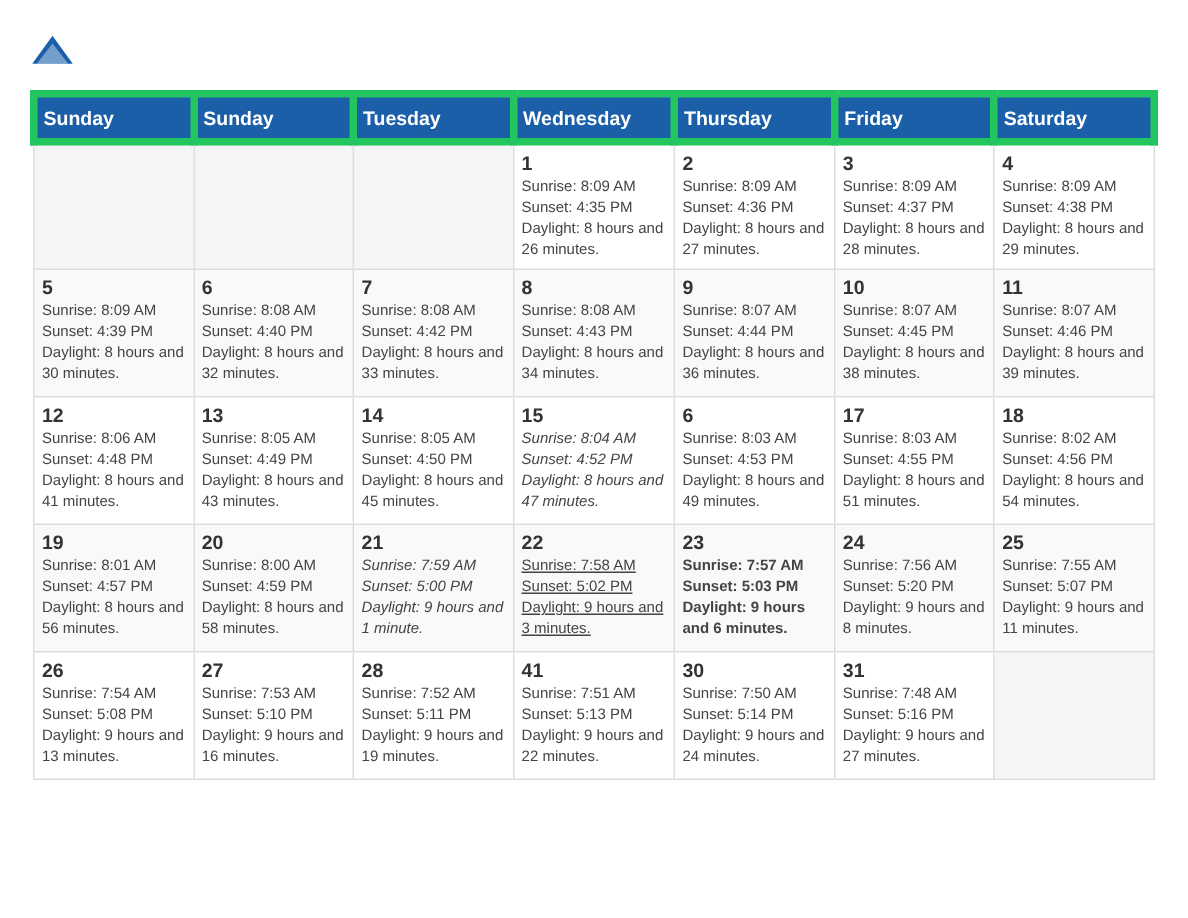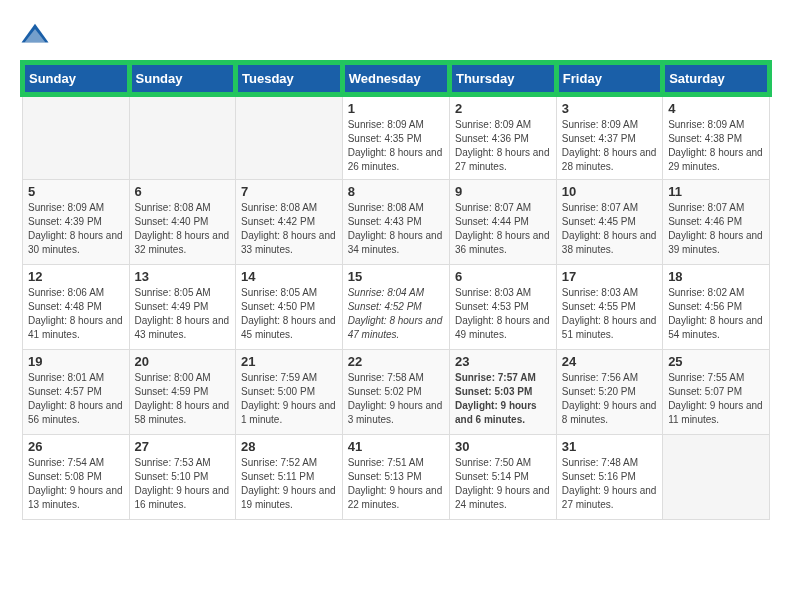--- a/index.html
+++ b/index.html
@@ -253,27 +253,27 @@
 Daylight: 8 hours and 56 minutes.</div>
         </td>
         <td>
           <div class="day-num">20</div>
           <div class="day-info" style="white-space: pre-line;">Sunrise: 8:00 AM
 Sunset: 4:59 PM
 Daylight: 8 hours and 58 minutes.</div>
         </td>
         <td>
           <div class="day-num">21</div>
-          <div class="day-info" style="white-space: pre-line;">Sunrise: 7:59 AM
+          <div class="day-info" style="white-space: pre-line; font-style: italic;">Sunrise: 7:59 AM
 Sunset: 5:00 PM
 Daylight: 9 hours and 1 minute.</div>
         </td>
         <td>
           <div class="day-num">22</div>
-          <div class="day-info" style="white-space: pre-line;">Sunrise: 7:58 AM
+          <div class="day-info" style="white-space: pre-line; text-decoration: underline;">Sunrise: 7:58 AM
 Sunset: 5:02 PM
 Daylight: 9 hours and 3 minutes.</div>
         </td>
         <td>
           <div class="day-num">23</div>
           <div class="day-info" style="white-space: pre-line; font-weight: bold;">Sunrise: 7:57 AM
 Sunset: 5:03 PM
 Daylight: 9 hours and 6 minutes.</div>
         </td>
         <td>

